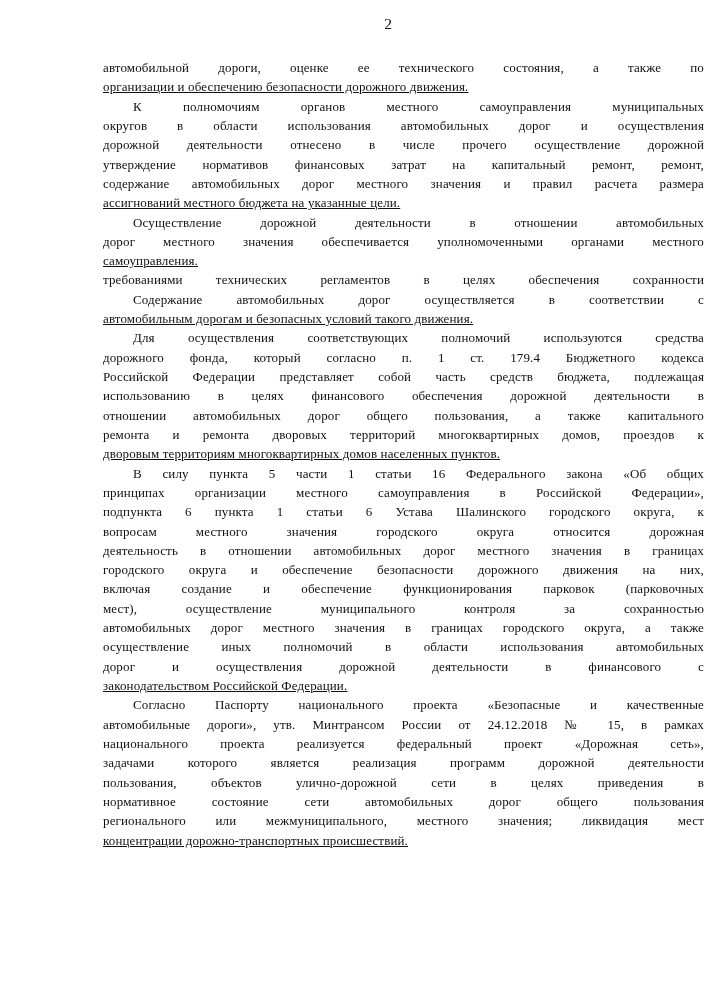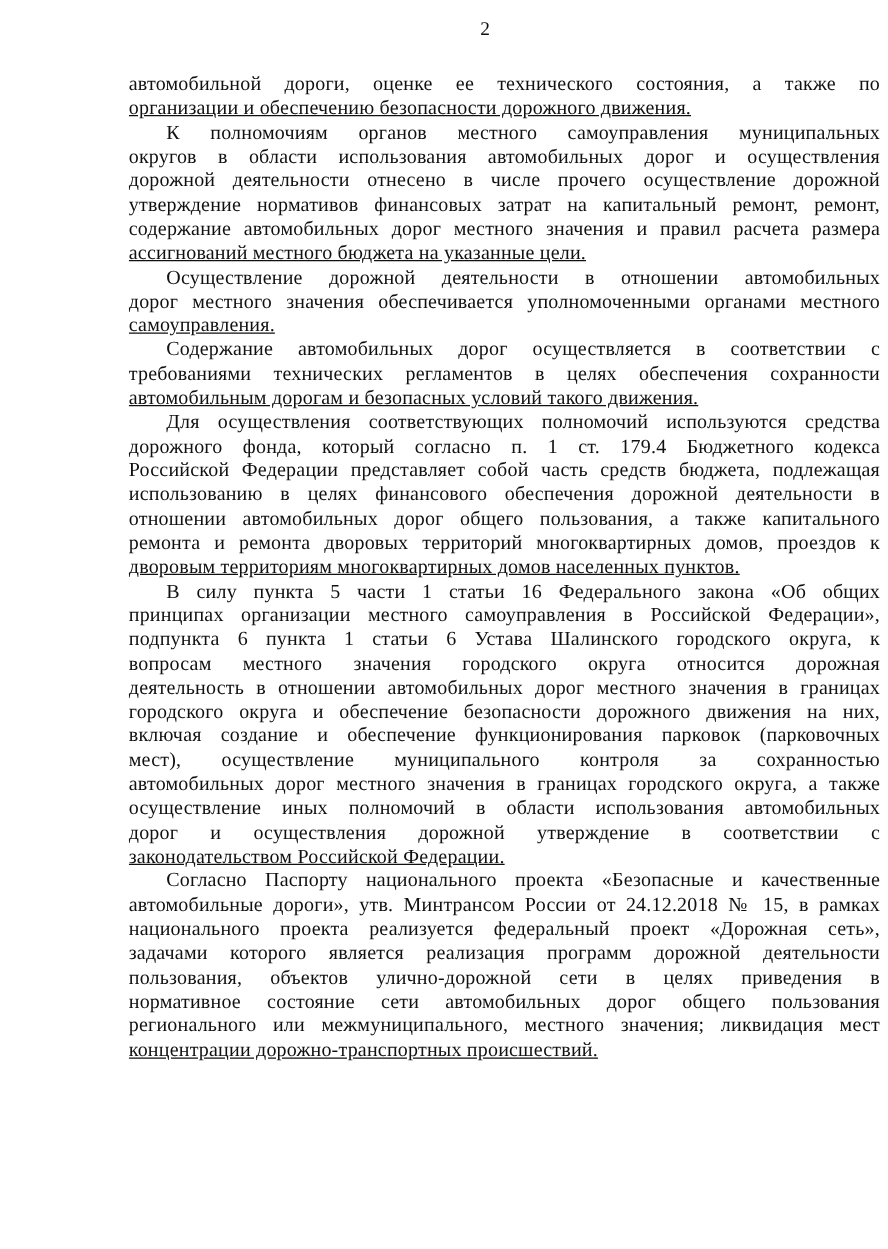--- a/index.html
+++ b/index.html
@@ -34,21 +34,21 @@
     width: 601px;
     overflow: hidden;
   }
   .paragraph {
     margin: 0;
     padding: 0;
   }
   .line {
     height: 19.32px;
     line-height: 19.32px;
-    font-size: 16px;
+    font-size: 13px;
     text-align: justify;
     text-align-last: justify;
     overflow: hidden;
     white-space: normal;
     letter-spacing: 0.01em;
   }
   .line.last {
     text-align-last: left;
     text-decoration: underline;
   }
@@ -73,22 +73,22 @@
         <div class="line">утверждение нормативов финансовых затрат на капитальный ремонт, ремонт,</div>
         <div class="line">содержание автомобильных дорог местного значения и правил расчета размера</div>
         <div class="line last">ассигнований местного бюджета на указанные цели.</div>
       </div>
       <div class="paragraph">
         <div class="line indent">Осуществление дорожной деятельности в отношении автомобильных</div>
         <div class="line">дорог местного значения обеспечивается уполномоченными органами местного</div>
         <div class="line last">самоуправления.</div>
       </div>
       <div class="paragraph">
+        <div class="line">требованиями технических регламентов в целях обеспечения сохранности</div>
         <div class="line indent">Содержание автомобильных дорог осуществляется в соответствии с</div>
-        <div class="line">требованиями технических регламентов в целях обеспечения сохранности</div>
         <div class="line last">автомобильным дорогам и безопасных условий такого движения.</div>
       </div>
       <div class="paragraph">
         <div class="line indent">Для осуществления соответствующих полномочий используются средства</div>
         <div class="line">дорожного фонда, который согласно п. 1 ст. 179.4 Бюджетного кодекса</div>
         <div class="line">Российской Федерации представляет собой часть средств бюджета, подлежащая</div>
         <div class="line">использованию в целях финансового обеспечения дорожной деятельности в</div>
         <div class="line">отношении автомобильных дорог общего пользования, а также капитального</div>
         <div class="line">ремонта и ремонта дворовых территорий многоквартирных домов, проездов к</div>
         <div class="line last">дворовым территориям многоквартирных домов населенных пунктов.</div>
@@ -97,21 +97,21 @@
         <div class="line indent">В силу пункта 5 части 1 статьи 16 Федерального закона «Об общих</div>
         <div class="line">принципах организации местного самоуправления в Российской Федерации»,</div>
         <div class="line">подпункта 6 пункта 1 статьи 6 Устава Шалинского городского округа, к</div>
         <div class="line">вопросам местного значения городского округа относится дорожная</div>
         <div class="line">деятельность в отношении автомобильных дорог местного значения в границах</div>
         <div class="line">городского округа и обеспечение безопасности дорожного движения на них,</div>
         <div class="line">включая создание и обеспечение функционирования парковок (парковочных</div>
         <div class="line">мест), осуществление муниципального контроля за сохранностью</div>
         <div class="line">автомобильных дорог местного значения в границах городского округа, а также</div>
         <div class="line">осуществление иных полномочий в области использования автомобильных</div>
-        <div class="line">дорог и осуществления дорожной утверждение в соответствии с</div>
+        <div class="line">дорог и осуществления дорожной деятельности в финансового с</div>
         <div class="line last">законодательством Российской Федерации.</div>
       </div>
       <div class="paragraph">
         <div class="line indent">Согласно Паспорту национального проекта «Безопасные и качественные</div>
         <div class="line">автомобильные дороги», утв. Минтрансом России от 24.12.2018 № 15, в рамках</div>
         <div class="line">национального проекта реализуется федеральный проект «Дорожная сеть»,</div>
         <div class="line">задачами которого является реализация программ дорожной деятельности</div>
         <div class="line">пользования, объектов улично-дорожной сети в целях приведения в</div>
         <div class="line">нормативное состояние сети автомобильных дорог общего пользования</div>
         <div class="line">регионального или межмуниципального, местного значения; ликвидация мест</div>

